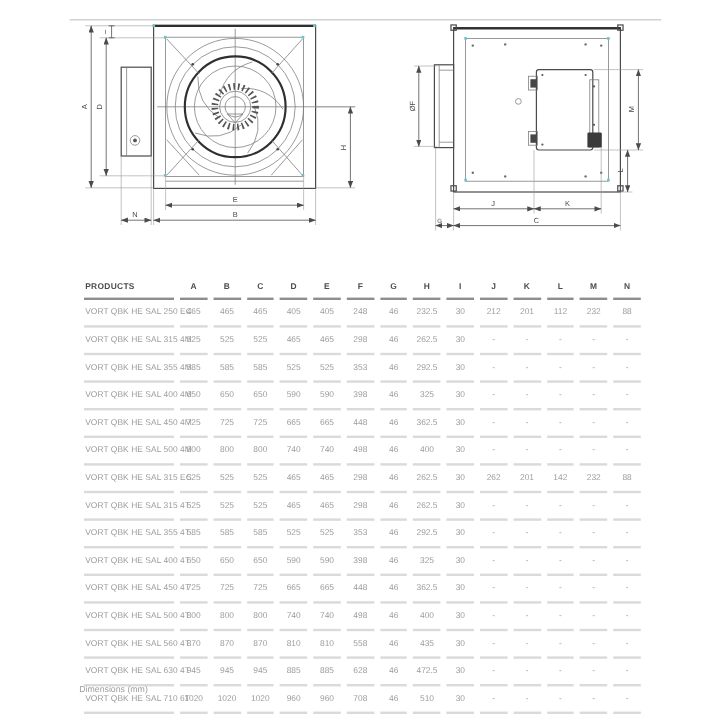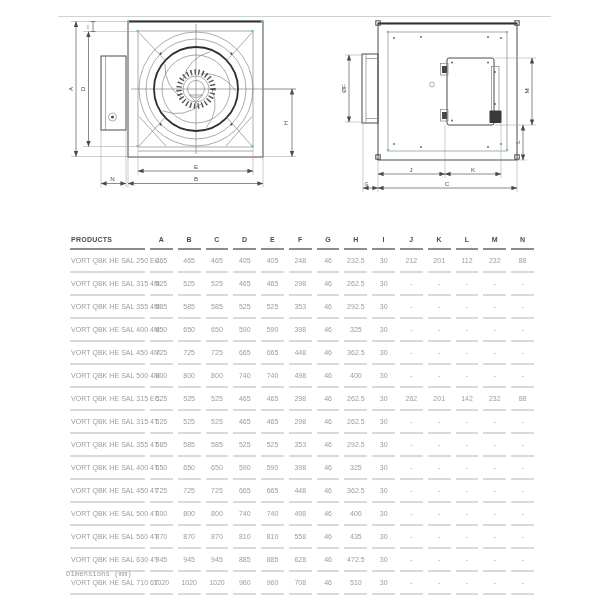--- a/index.html
+++ b/index.html
@@ -11,21 +11,21 @@
   .thin{stroke:#7d7d7d;stroke-width:.65;fill:none;}
   .bold{stroke:#2f2f2f;stroke-width:1.8;fill:none;}
   .dimlbl{font-family:"Liberation Sans",sans-serif;font-size:6.2px;fill:#4b4b4b;}
   .dimlbl.sm{font-size:5.2px;}
   table.dims{position:absolute;left:65px;top:231px;width:474px;border-collapse:separate;border-spacing:5px 0;table-layout:fixed;}
   table.dims th{font-size:7px;font-weight:bold;color:#4c4c4c;border-bottom:2px solid #8d8d8d;height:15px;vertical-align:middle;letter-spacing:.25px;}
   table.dims td{font-size:7px;color:#9c9c9c;border-bottom:2px solid #dadada;height:19px;vertical-align:middle;}
   .pcol{text-align:left;width:73px;}
   td.pcol{font-size:6.3px;white-space:nowrap;letter-spacing:.05px;}
   .vcol{text-align:center;}
-  .footnote{position:absolute;left:66px;top:570px;font-size:7.3px;color:#9c9c9c;font-family:Liberation Mono, monospace;}
+  .footnote{position:absolute;left:66px;top:570px;font-size:7.3px;color:#9c9c9c;}
 </style>
 </head>
 <body>
 
 <div class="sheet">
 
   <svg class="drawings" width="600" height="230" viewBox="0 0 600 230">
     <defs>
       <marker id="ar" markerUnits="userSpaceOnUse" markerWidth="7" markerHeight="5" refX="5.6" refY="2.2" orient="auto-start-reverse">
         <path d="M0,0 L5.8,2.2 L0,4.4 Z" fill="#4b4b4b"></path>

